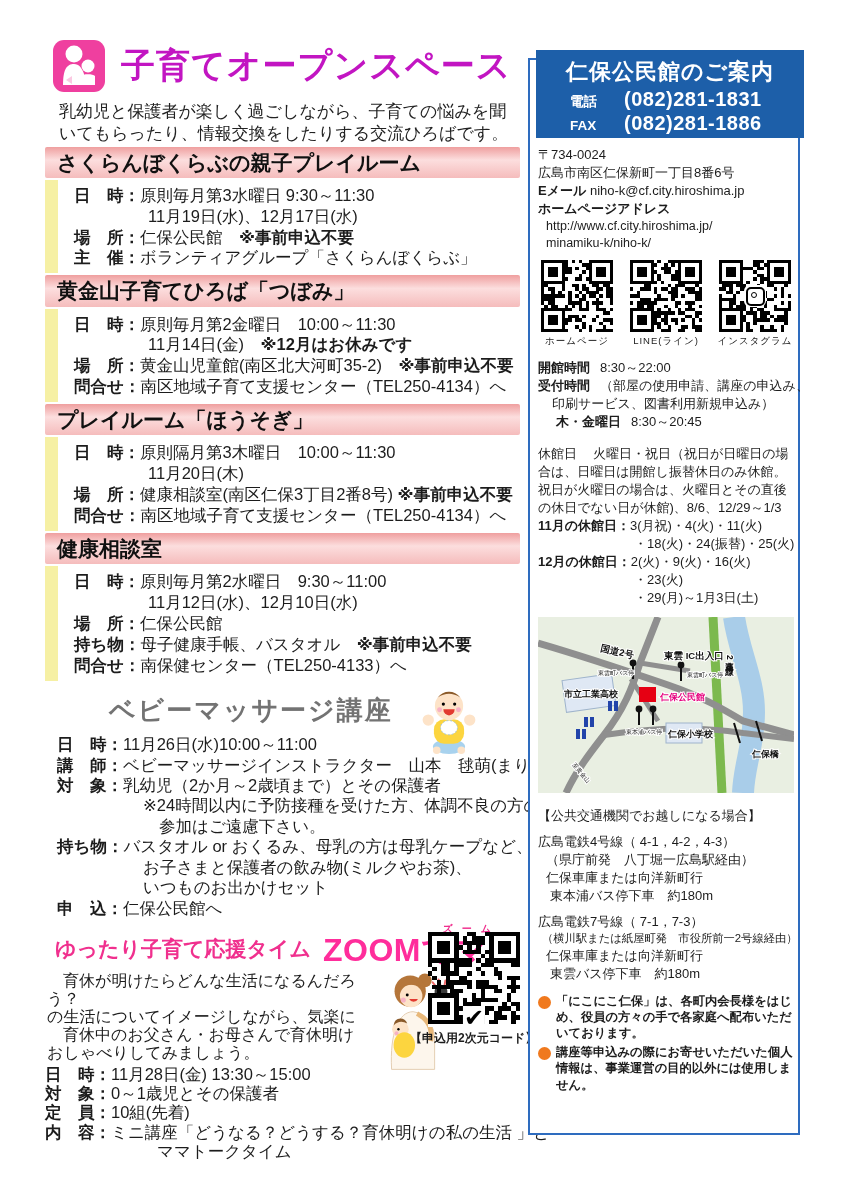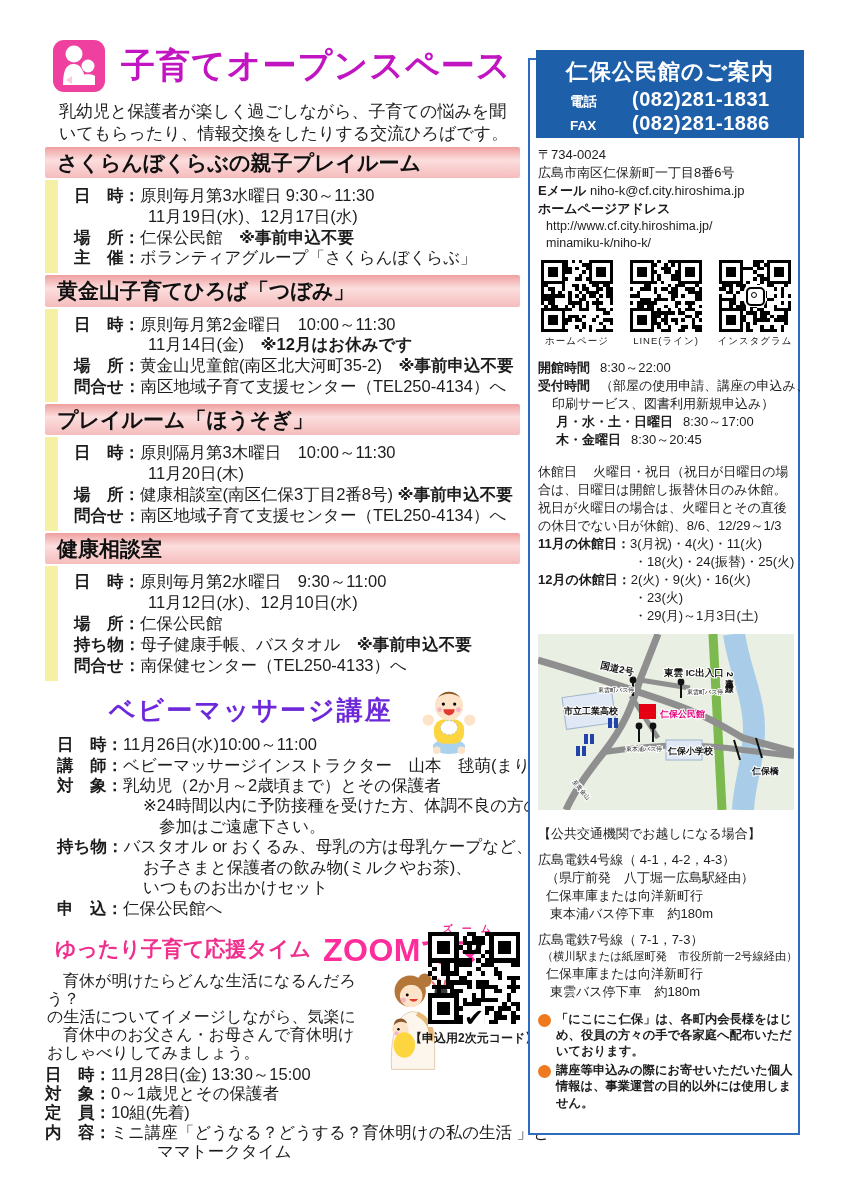--- a/index.html
+++ b/index.html
@@ -16,21 +16,21 @@
          padding:4px 12px;font-size:21px;font-weight:bold;color:#111;border-radius:2px;line-height:1.1;}
   .sec-b{display:flex;margin-top:2px;}
   .ybar{flex:0 0 13px;background:#f6f0a4;}
   .rows{padding:5px 0 5px 16px;font-size:16.5px;line-height:1.27;}
   .row{white-space:nowrap;}
   .rlabel{font-weight:bold;}
   .cont{margin-left:74px;}
   .b{font-weight:bold;}
   
   .bm{margin-top:12px;position:relative;}
-  .bm-title{font-size:26px;font-weight:bold;color:#6d28d9;margin-left:64px;letter-spacing:2px;}
+  .bm-title{font-size:26px;font-weight:bold;color:#737373;margin-left:64px;letter-spacing:2px;}
   .bm-baby{position:absolute;right:38px;top:-6px;width:66px;height:70px;}
   .bm-rows{margin:6px 0 0 12px;font-size:16.5px;line-height:1.24;}
   .bm-rows .cont{margin-left:86px;}
   .bm-rows .cont2{margin-left:102px;}
   .suffix{font-size:11.5px;}
   
   .mt{margin-top:6px;position:relative;}
   .mt-head{display:flex;align-items:flex-end;gap:12px;margin-left:10px;}
   .mt-pre{font-size:21px;font-weight:bold;color:#f0308e;padding-bottom:4px;white-space:nowrap;}
   .mt-zoom{display:inline-flex;flex-direction:column;align-items:center;}
@@ -42,21 +42,21 @@
   .mt-art{position:absolute;right:58px;top:44px;width:88px;height:104px;}
   .mt-qrwrap{position:absolute;right:0;top:8px;width:92px;text-align:center;}
   .mt-qr{position:relative;width:88px;height:88px;margin:0 auto;background:#fff;}
   .mt-qr-check{position:absolute;left:50%;top:50%;transform:translate(-50%,-54%);font-size:24px;color:#000;background:#fff;line-height:1;padding:0 1px;}
   .mt-qr-cap{font-size:12px;font-weight:bold;margin-top:2px;white-space:nowrap;margin-left:-18px;}
   
   .rbox{position:absolute;left:528px;top:58px;width:272px;height:1077px;border:2px solid #2e6cbf;background:#fff;box-sizing:border-box;}
   .rhead{position:absolute;left:536px;top:50px;width:268px;height:88px;background:#1d5fa9;color:#fff;
          padding:7px 8px 0 8px;box-sizing:border-box;}
   .rhead-title{font-size:22px;font-weight:bold;text-align:center;letter-spacing:1px;white-space:nowrap;}
-  .rhead-row{display:flex;align-items:baseline;margin:1px 0 0 26px;gap:20px;}
+  .rhead-row{display:flex;align-items:baseline;margin:1px 0 0 26px;gap:12px;}
   .rhead-label{font-size:13.5px;font-weight:bold;width:42px;}
   .rhead-num{font-size:20px;font-weight:bold;letter-spacing:0.5px;}
   .rc{position:absolute;left:538px;top:146px;width:256px;font-size:13px;line-height:1.38;}
   .addr-line{white-space:nowrap;}
   .url{margin-left:8px;white-space:nowrap;font-size:12.5px;}
   .qr-row{display:flex;justify-content:space-between;margin-top:8px;}
   .qritem{width:78px;text-align:center;}
   .qr{position:relative;width:72px;height:72px;margin:0 auto;background:#fff;}
   .qr-label{font-size:9.5px;margin-top:2px;letter-spacing:1px;white-space:nowrap;}
   .insta-ov{position:absolute;left:50%;top:50%;transform:translate(-50%,-50%);width:22px;height:22px;background:#fff;border-radius:6px;display:flex;align-items:center;justify-content:center;}
@@ -873,21 +873,20 @@
             </span>
         </div>
         <div class="qr-label">インスタグラム</div>
       </div>
     </div>
 
     <div class="hours">
       <div class="hline"><span class="b">開館時間</span><span class="gap8"></span><span>8:30～22:00</span></div>
       <div class="hline"><span class="b">受付時間</span><span class="gap8"></span><span>（部屋の使用申請、講座の申込み、</span></div>
       <div class="hline ind1">印刷サービス、図書利用新規申込み）</div>
-      <div class="hline ind2"><span class="b">月・水・土・日曜日</span><span class="gap8"></span><span>8:30～17:00</span></div>
       <div class="hline ind2"><span class="b">木・金曜日</span><span class="gap8"></span><span>8:30～20:45</span></div>
     </div>
 
     <div class="closed">
       <div class="closed-first"><span class="clabel">休館日</span><span>火曜日・祝日（祝日が日曜日の場合は、日曜日は開館し振替休日のみ休館。祝日が火曜日の場合は、火曜日とその直後の休日でない日が休館)、8/6、12/29～1/3</span></div>
       <div class="closed-month"><span class="b">11月の休館日：</span><span>3(月祝)・4(火)・11(火)</span></div>
       <div class="mcont">・18(火)・24(振替)・25(火)</div>
       <div class="closed-month"><span class="b">12月の休館日：</span><span>2(火)・9(火)・16(火)</span></div>
       <div class="mcont">・23(火)</div>
       <div class="mcont">・29(月)～1月3日(土)</div>

